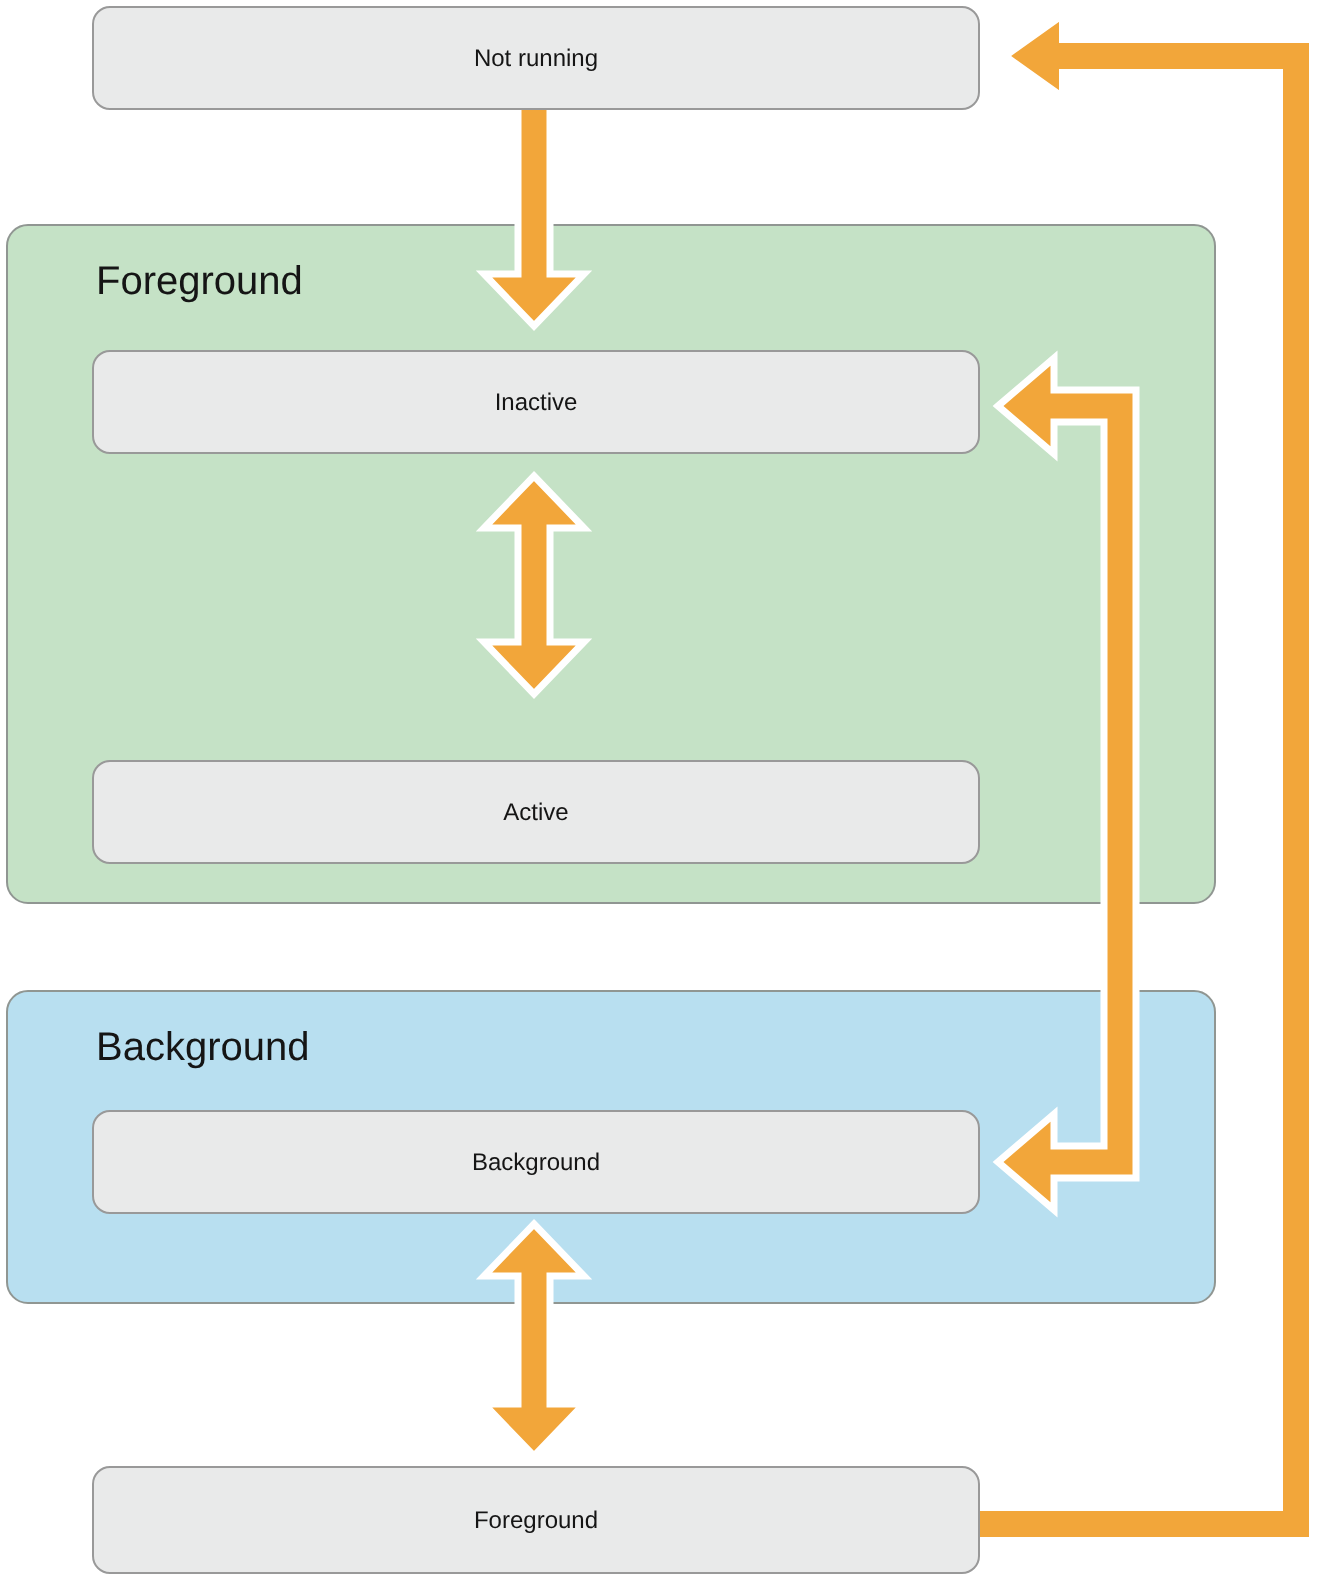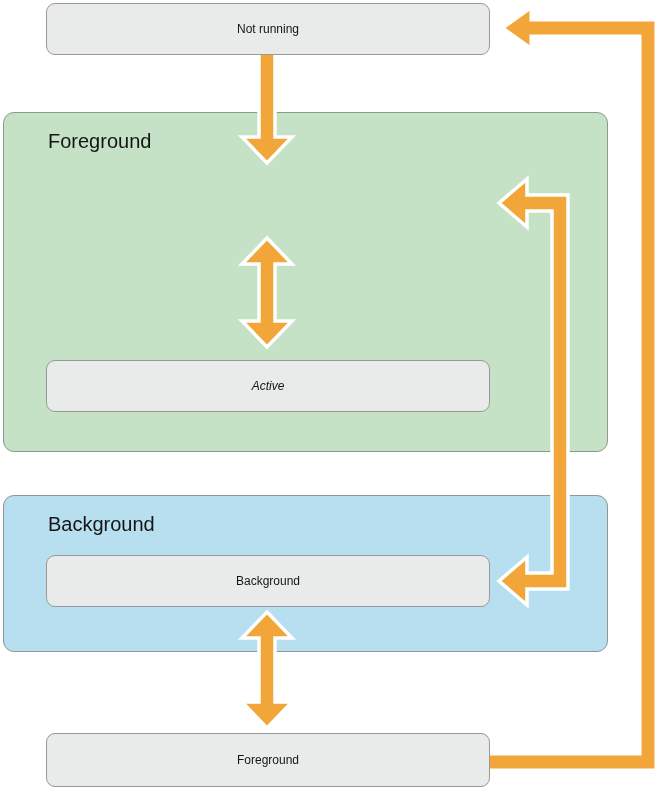--- a/index.html
+++ b/index.html
@@ -60,21 +60,21 @@
     border-radius: 9px;
     box-sizing: border-box;
     display: flex;
     align-items: center;
     justify-content: center;
     font-size: 12px;
     color: var(--text);
   }
   .state-not-running { top: 3px; }
   .state-inactive    { top: 175px; }
-  .state-active      { top: 360px; font-style: italic; }
+  .state-active      { top: 380px; }
   .state-background  { top: 555px; }
   .state-suspended   { top: 733px; height: 54px; }
 </style>
 </head>
 <body>
 
 <div class="canvas">
 
   <div class="group group-foreground">
     <div class="group-label">Foreground</div>
@@ -94,20 +94,23 @@
 
     <path class="arrow" d="M499,203 L527,179 L527,195 L568,195 L568,589 L527,589 L527,605 L499,581 L527,557 L527,573 L552,573 L552,211 L527,211 L527,227 Z"></path>
 
     <path class="arrow-plain" d="M503,28 L531,8 L531,20 L656,20 L656,770 L485,770 L485,754 L640,754 L640,36 L531,36 L531,48 Z"></path>
   </svg>
 
   <div class="state state-not-running">
     <span>Not running</span>
   </div>
 
+  <div class="state state-inactive">
+    <span>Inactive</span>
+  </div>
 
   <div class="state state-active">
     <span>Active</span>
   </div>
 
   <div class="state state-background">
     <span>Background</span>
   </div>
 
   <div class="state state-suspended">

